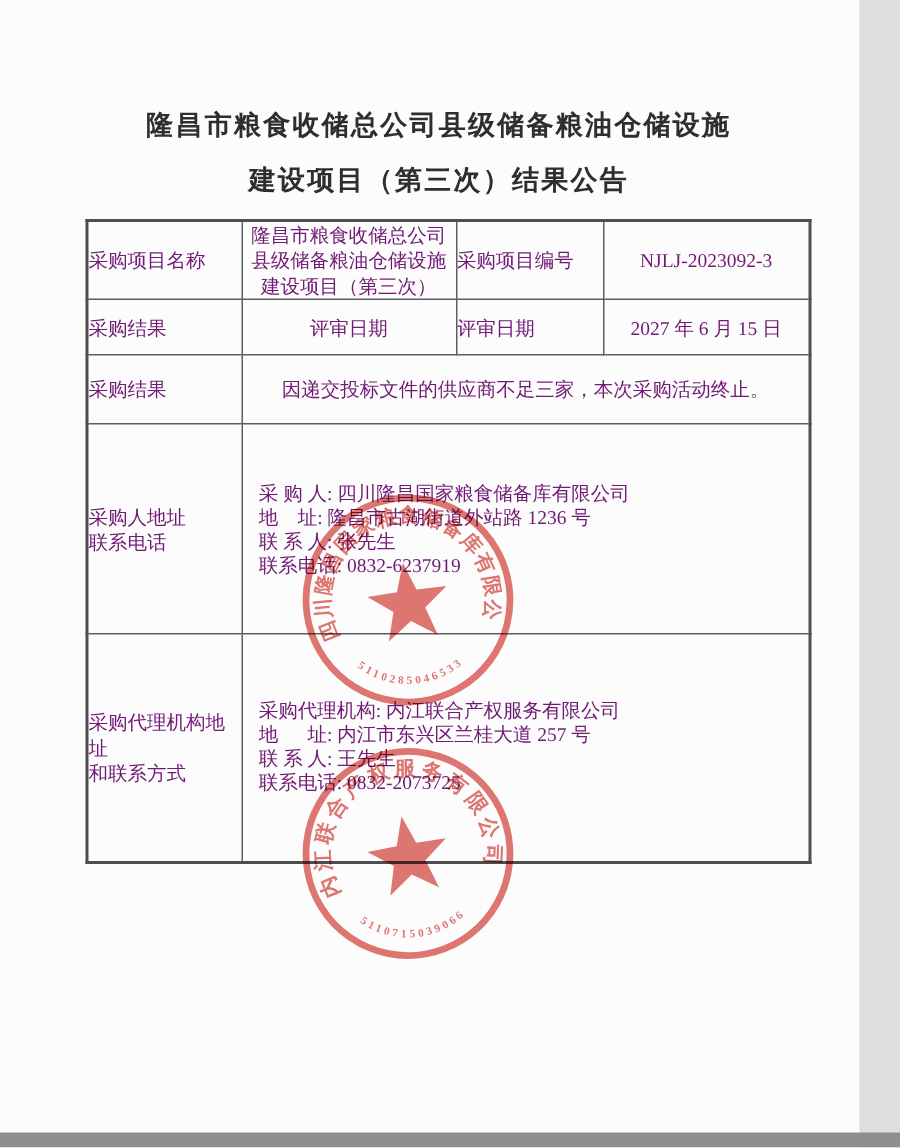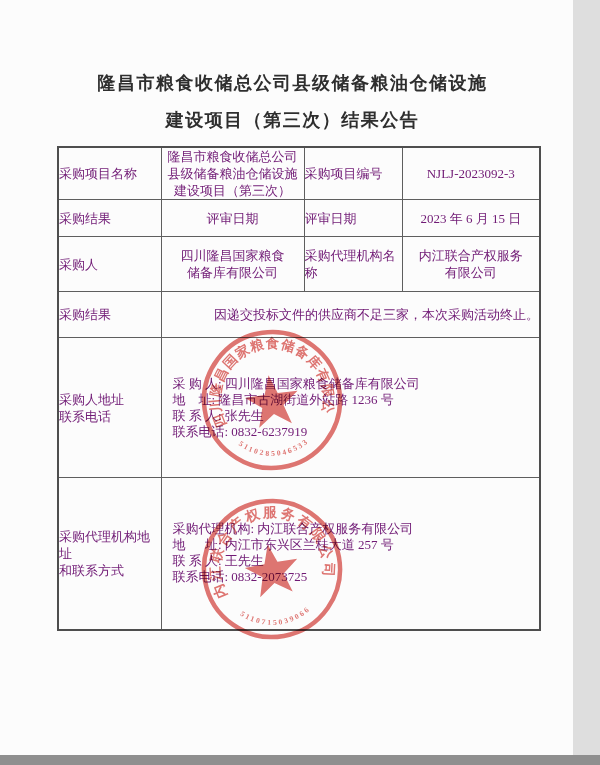--- a/index.html
+++ b/index.html
@@ -29,21 +29,21 @@
     border:2px solid #4e4e4e;
   }
   table.result-table td {
     border:1px solid #5e5e5e;
     font-size:13px; color:#701a75;
     vertical-align:middle;
     overflow:hidden;
   }
   td.lab  { text-align:left; white-space:pre-line; line-height:17px; }
   td.val  { text-align:center; white-space:pre-line; line-height:17px; }
-  td.val-left { text-align:right; }
+  td.val-left { text-align:center; }
   .contact-lines {
     display:flex; flex-direction:column; justify-content:space-evenly;
     height:100%; padding-left:11px;
   }
   .contact-lines span { white-space:pre; line-height:16px; }
   .seal {
     position:absolute; width:150px; height:150px;
     mix-blend-mode:multiply; opacity:.8; pointer-events:none;
   }
   .seal-buyer  { left:197px; top:325px; transform:rotate(-8deg); }
@@ -77,30 +77,21 @@
     <td class="val">隆昌市粮食收储总公司
 县级储备粮油仓储设施
 建设项目（第三次）</td>
     <td class="lab">采购项目编号</td>
     <td class="val">NJLJ-2023092-3</td>
   </tr>
   <tr style="height:37px;">
     <td class="lab">采购结果</td>
     <td class="val">评审日期</td>
     <td class="lab">评审日期</td>
-    <td class="val">2023 年 6 月 15 日</td>
-  </tr>
-  <tr style="height:55px;">
-    <td class="lab">采购人</td>
-    <td class="val">四川隆昌国家粮食
-储备库有限公司</td>
-    <td class="lab">采购代理机构名
-称</td>
-    <td class="val">内江联合产权服务
-有限公司</td>
+    <td class="val">2027 年 6 月 15 日</td>
   </tr>
   <tr style="height:46px;">
     <td class="lab">采购结果</td>
     <td class="val val-left" colspan="3">因递交投标文件的供应商不足三家，本次采购活动终止。</td>
   </tr>
   <tr style="height:140px;">
     <td class="lab">采购人地址
 联系电话</td>
     <td colspan="3">
       <div class="contact-lines">

